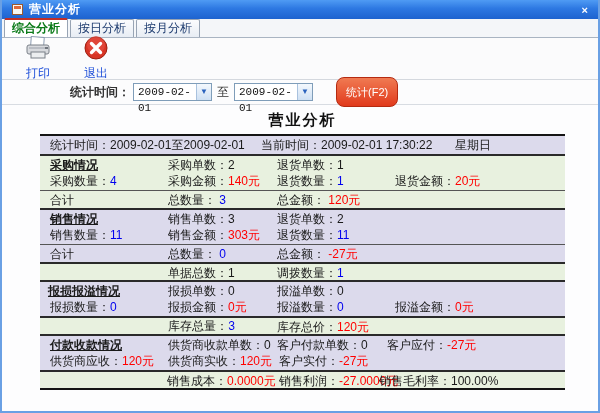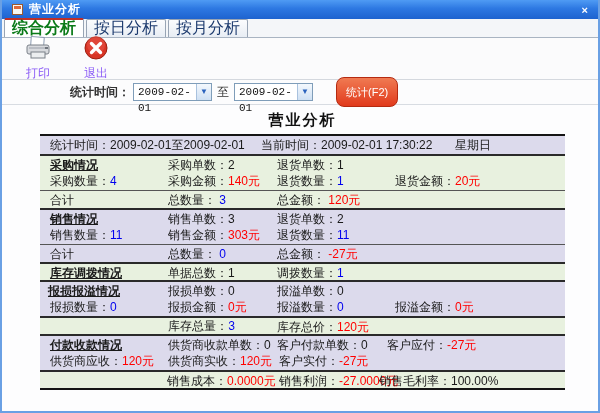--- a/index.html
+++ b/index.html
@@ -17,28 +17,28 @@
     height:19px;background:linear-gradient(180deg,#4f9bf4 0%,#2d78e2 45%,#1e63cf 100%);
     display:flex;align-items:center;padding:0 6px;color:#fff;
   }
   .win-icon{width:11px;height:11px;margin:0 6px 0 4px;background:#f8f8f4;border:1px solid #9a5a30;position:relative;}
   .win-icon::before{content:"";position:absolute;left:1px;top:1px;right:1px;height:3px;background:#e06a3a;}
   .titlebar .title{font-size:12px;font-weight:bold;letter-spacing:1px;flex:1;}
   .close-btn{color:#fff;font-size:11px;font-weight:bold;padding:0 4px;cursor:default;line-height:14px;}
   
   .tabstrip{height:19px;background:#f4f6f9;border-bottom:1px solid #a9b4c2;display:flex;align-items:flex-end;padding-left:2px;}
   .tab{
-    font-size:16px;padding:1px 7px 2px 7px;margin-right:2px;border:1px solid #98a4b4;border-bottom:none;
+    font-size:12px;padding:1px 7px 2px 7px;margin-right:2px;border:1px solid #98a4b4;border-bottom:none;
     border-radius:2px 2px 0 0;background:linear-gradient(180deg,#fbfcfe,#e8edf4);color:#1c3a6e;height:18px;line-height:14px;
   }
   .tab.active{background:#fff;color:#0a7a18;font-weight:bold;border-top:2px solid #c03028;height:19px;}
   
   .toolbar{height:42px;background:#fbfbfc;border-bottom:1px solid #d4d8de;display:flex;align-items:center;padding-left:10px;}
   .toolbtn{width:52px;display:flex;flex-direction:column;align-items:center;gap:1px;margin-right:6px;}
-  .toolbtn .lbl{font-size:12px;color:#8b5cf6;}
+  .toolbtn .lbl{font-size:12px;color:#1d4ed8;}
   
   .filterbar{height:25px;border-bottom:1px solid #d8dce2;display:flex;align-items:center;background:#fcfcfd;}
   .filterbar .flabel{font-size:12px;color:#333;margin-left:68px;font-weight:bold;}
   .combo{display:flex;width:79px;height:18px;border:1px solid #7f9db9;background:#fff;margin:0 3px;}
   .combo .cval{flex:1;font-size:11px;line-height:16px;padding-left:4px;color:#111;font-family:"Liberation Mono","DejaVu Sans Mono",monospace;}
   .combo .arrow{width:15px;background:linear-gradient(180deg,#f4f8fd,#cfe0f3);border-left:1px solid #a9c2de;color:#2a62bd;font-size:8px;text-align:center;line-height:16px;}
   .to-label{font-size:12px;color:#333;margin:0 2px;}
   .stat-btn{
     margin-left:20px;height:30px;padding:0 9px;font-size:11px;color:#fff;
     background:linear-gradient(180deg,#f07a52,#e13a1c);border:1px solid #b52a10;border-radius:8px;line-height:15px;
@@ -144,21 +144,20 @@
         <span class="tcell" style="left: 10px;"><span>销售数量：</span><span class="v-b">11</span></span>
         <span class="tcell" style="left: 128px;"><span>销售金额：</span><span class="v-r">303元</span></span>
         <span class="tcell" style="left: 237px;"><span>退货数量：</span><span class="v-b">11</span></span>
       </div>
       <div class="trow bg-purple line-total">
         <span class="tcell" style="left: 10px;"><span>合计</span></span>
         <span class="tcell" style="left: 128px;"><span>总数量： </span><span class="v-b">0</span></span>
         <span class="tcell" style="left: 237px;"><span>总金额： </span><span class="v-r">-27元</span></span>
       </div>
       <div class="trow bg-green line-sect">
-        <span class="tcell sect" style="left: 10px;"><span>库存调拨情况</span></span>
         <span class="tcell" style="left: 128px;"><span>单据总数：</span><span>1</span></span>
         <span class="tcell" style="left: 237px;"><span>调拨数量：</span><span class="v-b">1</span></span>
       </div>
       <div class="trow bg-purple line-sect">
         <span class="tcell sect" style="left: 8px;"><span>报损报溢情况</span></span>
         <span class="tcell" style="left: 128px;"><span>报损单数：</span><span>0</span></span>
         <span class="tcell" style="left: 237px;"><span>报溢单数：</span><span>0</span></span>
       </div>
       <div class="trow bg-purple">
         <span class="tcell" style="left: 10px;"><span>报损数量：</span><span class="v-b">0</span></span>

